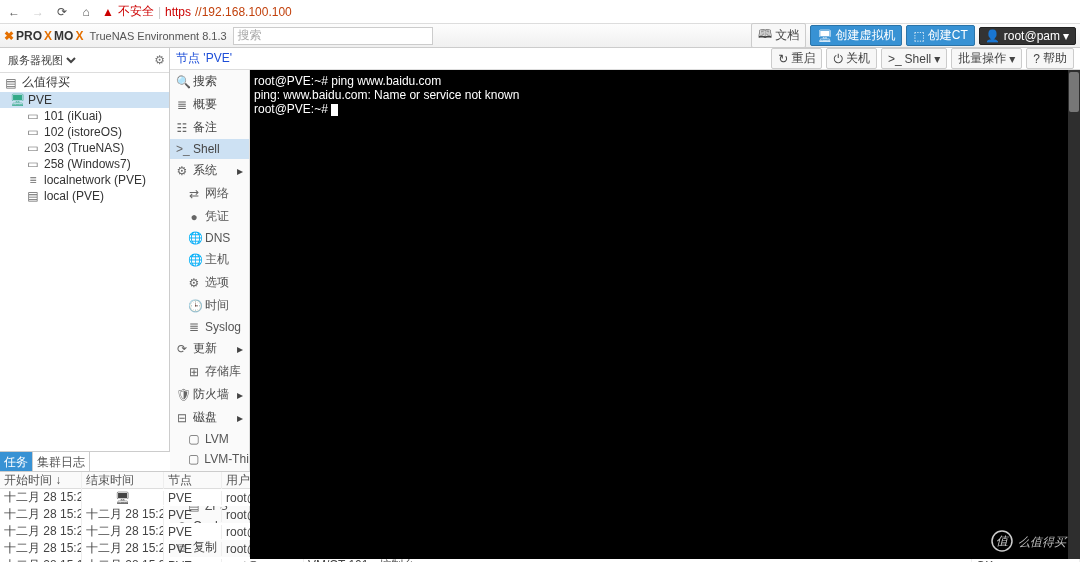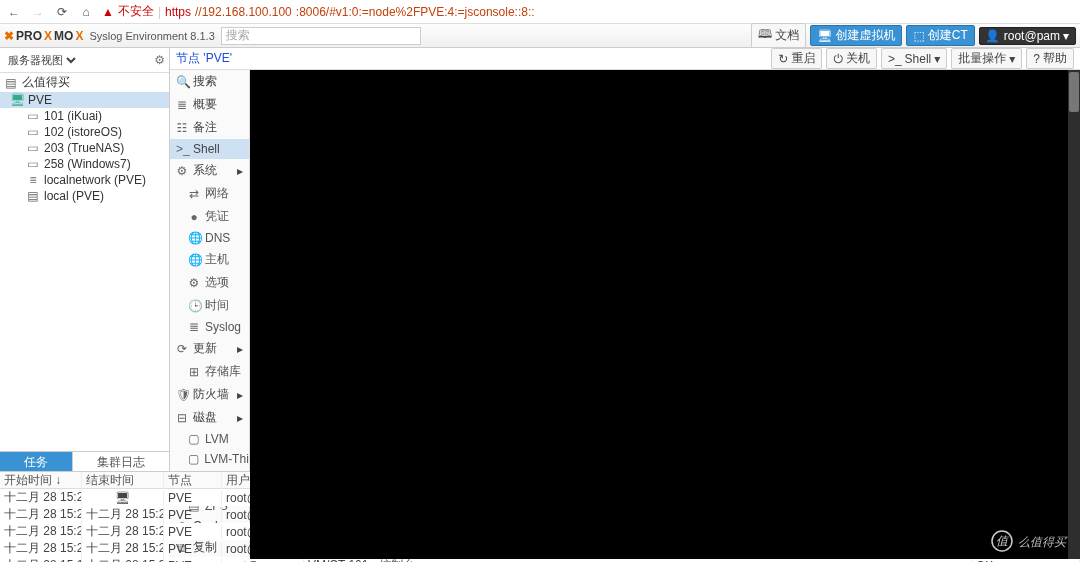--- a/index.html
+++ b/index.html
@@ -42,21 +42,21 @@
 .submenu .mrow.sel{background:#cde1f3}
 .submenu .mrow.sub{padding-left:18px;color:#555}
 .submenu .mi{width:12px;text-align:center;color:#666}
 .console-wrap{flex:1;background:#000;position:relative;overflow:hidden}
 .console{font-family:Consolas,monospace;font-size:12px;line-height:14px;color:#fff;padding:4px;white-space:pre}
 .console .cursor{display:inline-block;width:7px;height:12px;background:#fff;vertical-align:middle}
 .scroll-v{position:absolute;right:0;top:0;bottom:0;width:12px;background:#2e2e2e}
 .scroll-v .thumb{position:absolute;left:1px;right:1px;top:2px;height:40px;background:#777;border-radius:2px}
 .log{height:111px;border-top:1px solid #ccc;display:flex;flex-direction:column}
 .tabs{height:20px;display:flex;border-bottom:1px solid #ccc}
-.tab{padding:2px 24px;border-right:1px solid #ccc;cursor:pointer;color:#555}
+.tab{padding:2px 4px;border-right:1px solid #ccc;cursor:pointer;color:#555}
 .tab.sel{background:#3892d4;color:#fff}
 .thead,.tr{display:flex;height:17px;align-items:center;font-size:11px}
 .thead{border-bottom:1px solid #ddd;background:#fafafa;color:#555}
 .thead .c,.tr .c{padding:0 4px;border-right:1px solid #eee;overflow:hidden;white-space:nowrap}
 .c0{width:82px}.c1{width:82px}.c2{width:58px}.c3{width:82px}.c4{flex:1}.c5{width:108px}
 .tr{color:#444}
 .tr:nth-child(odd){background:#fff}
 .wm{position:absolute;right:14px;bottom:10px;font-style:italic;color:#bbb;font-size:20px;font-family:"KaiTi",serif}
 .wm svg{vertical-align:middle}
 </style>
@@ -67,33 +67,32 @@
  <span class="bb-ico">←</span>
  <span class="bb-ico" style="color:#ccc">→</span>
  <span class="bb-ico">⟳</span>
  <span class="bb-ico">⌂</span>
  <div class="url">
    <span class="warn">▲</span>
    <span class="warn">不安全</span>
    <span style="color:#ccc">|</span>
    <span class="https">https</span>
       <span class="rest">//192.168.100.100</span>
-      <span class="rest">:8006/#v1:0:=node%2FPVE:4:=jsconsole::8::</span>
  </div>
 </div>
 
 <div class="top-bar">
  <div class="logo">
    <span class="p1">✖</span>
    <span class="p2">PRO</span>
       <span class="p1">X</span>
       <span class="p2">MO</span>
       <span class="p1">X</span>
  </div>
- <span class="ver">Syslog Environment 8.1.3</span>
+ <span class="ver">TrueNAS Environment 8.1.3</span>
  <div class="search-top">
       <span>搜索</span>
     </div>
  <div class="top-right">
    <div class="btn">
         <span>🕮</span>
         <span>文档</span>
       </div>
    <div class="btn btn-blue">
         <span>🖥</span>
@@ -272,20 +271,23 @@
     <div class="mrow">
             <span class="mi">◉</span>
             <span>Ceph</span>
           </div>
     <div class="mrow">
             <span class="mi">⧉</span>
             <span>复制</span>
           </div>
    </div>
    <div class="console-wrap">
+    <div class="console"><span>root@PVE:~# ping www.baidu.com</span>
+<span>ping: www.baidu.com: Name or service not known</span>
+<span>root@PVE:~# </span><span class="cursor"></span></div>
     <div class="scroll-v">
             <div class="thumb"></div>
           </div>
    </div>
   </div>
  </div>
 </div>
 
 <div class="log">
  <div class="tabs">

